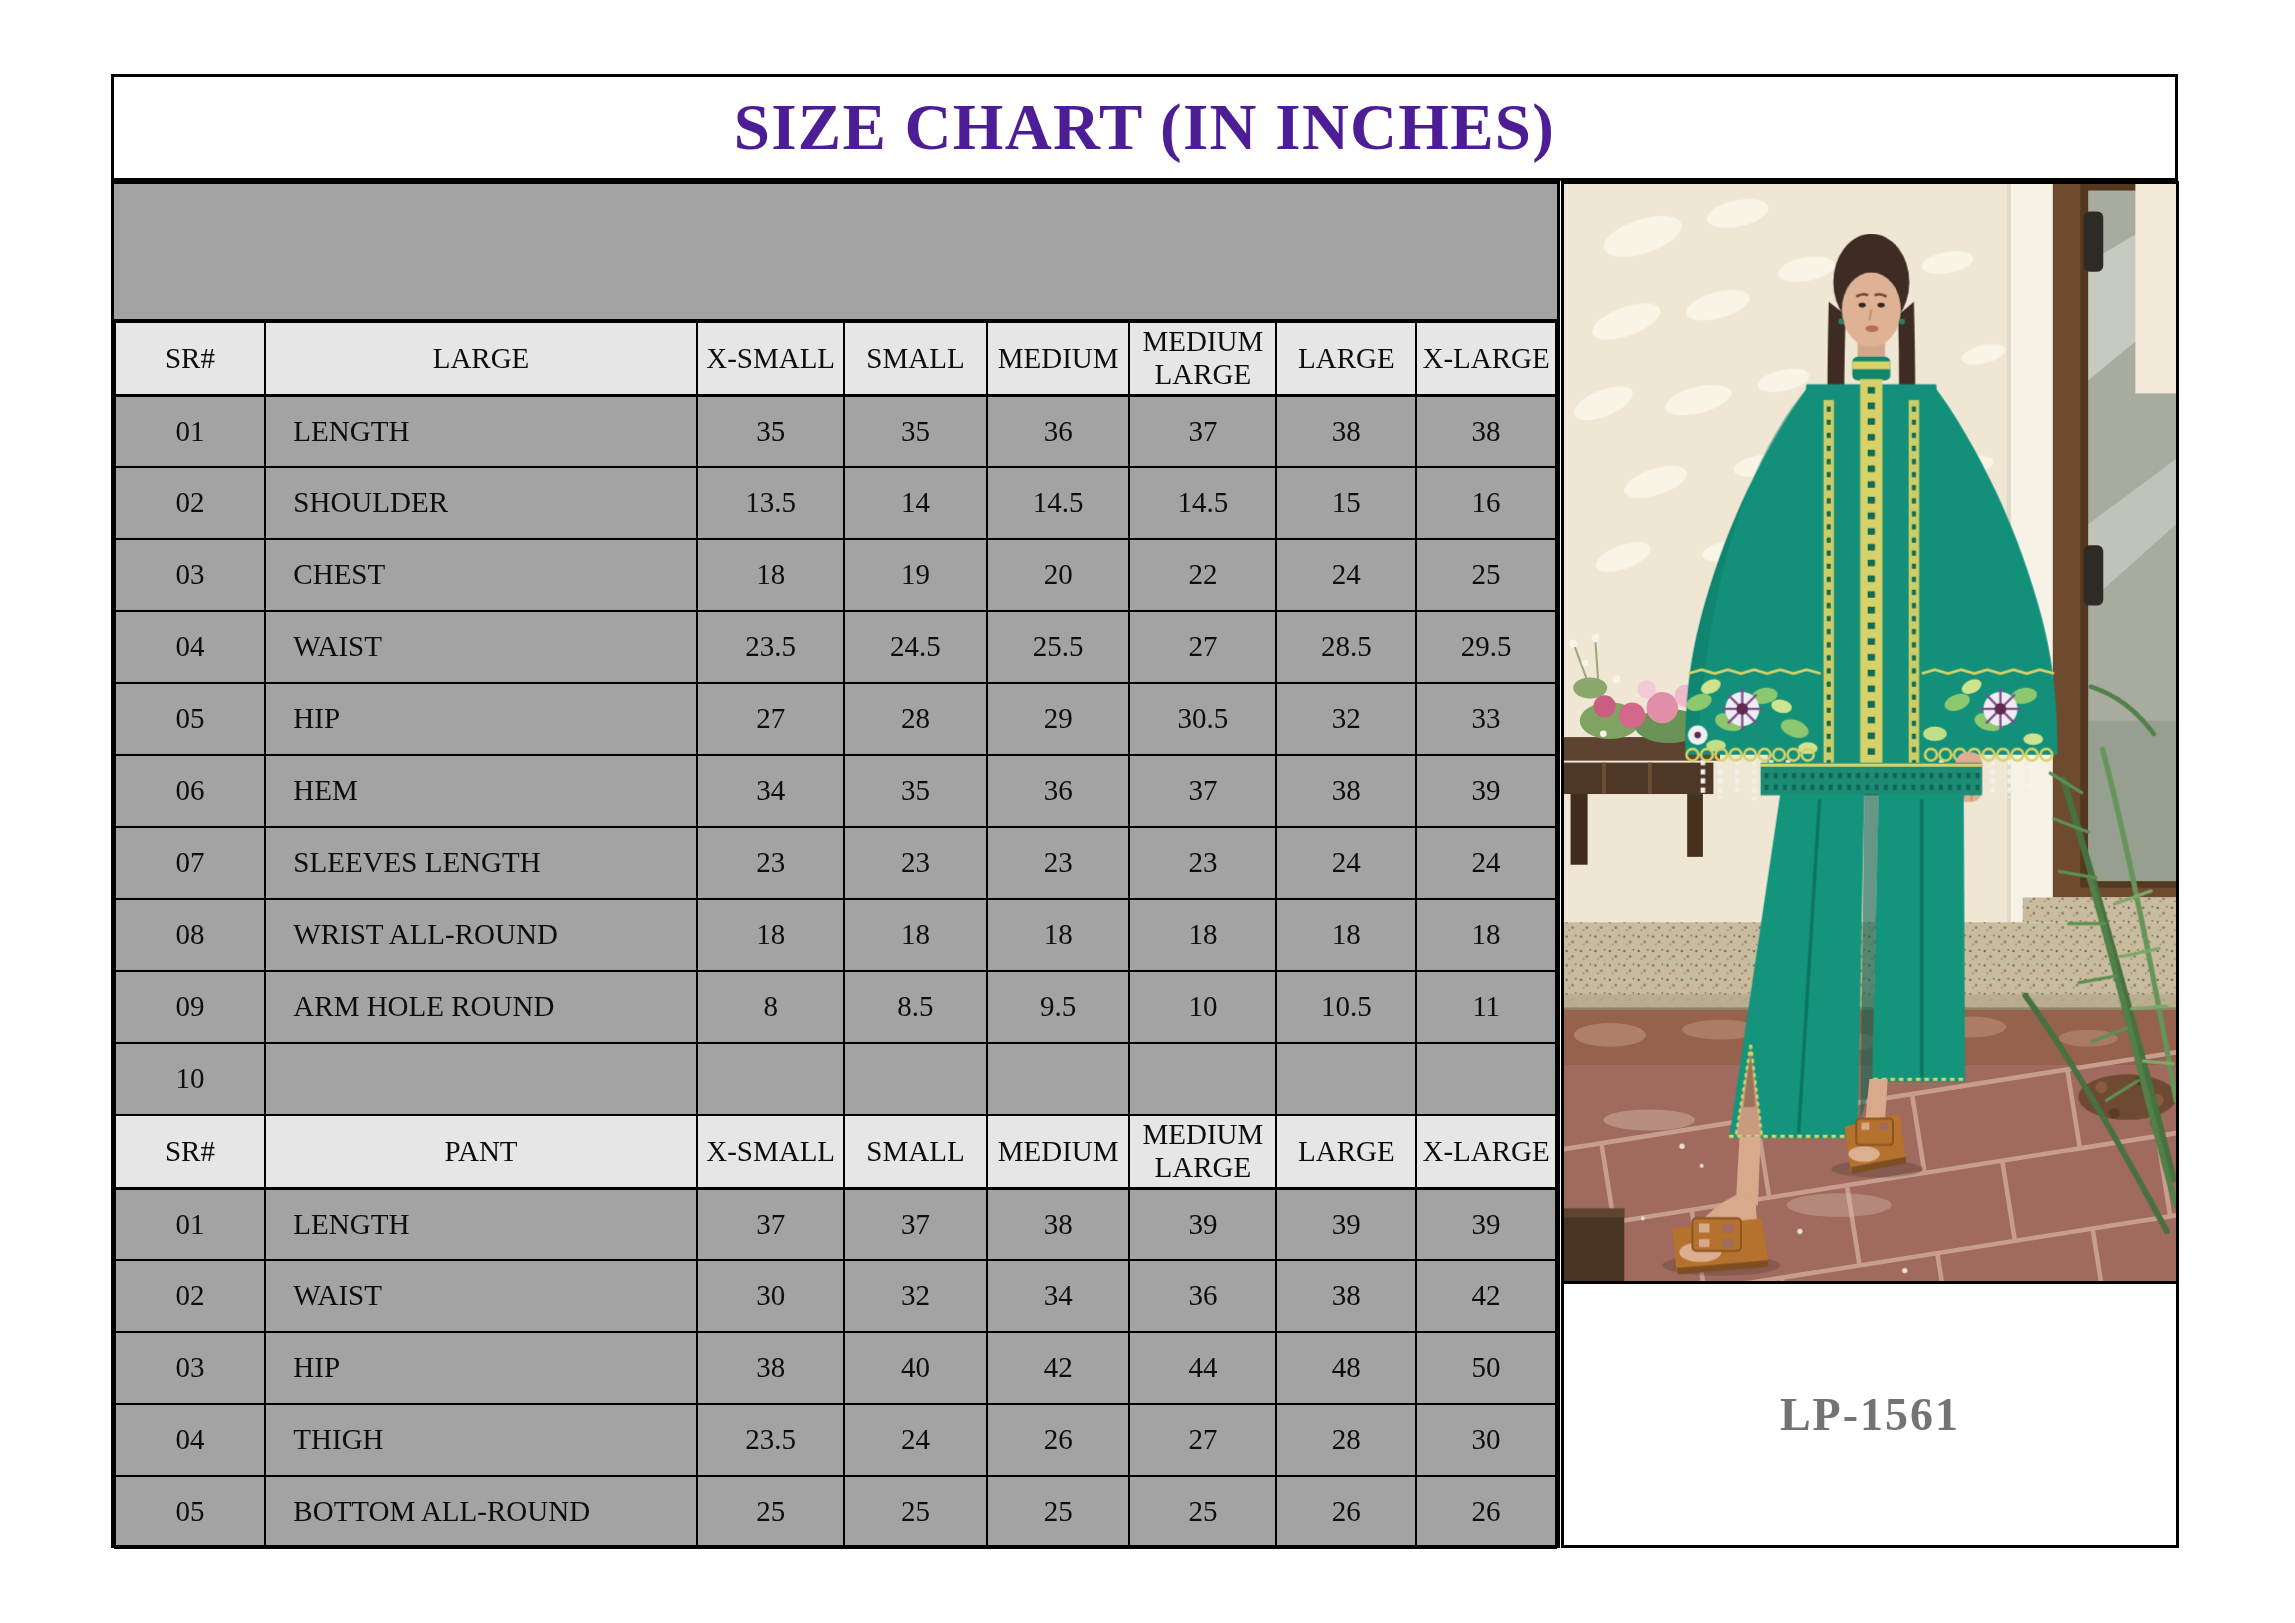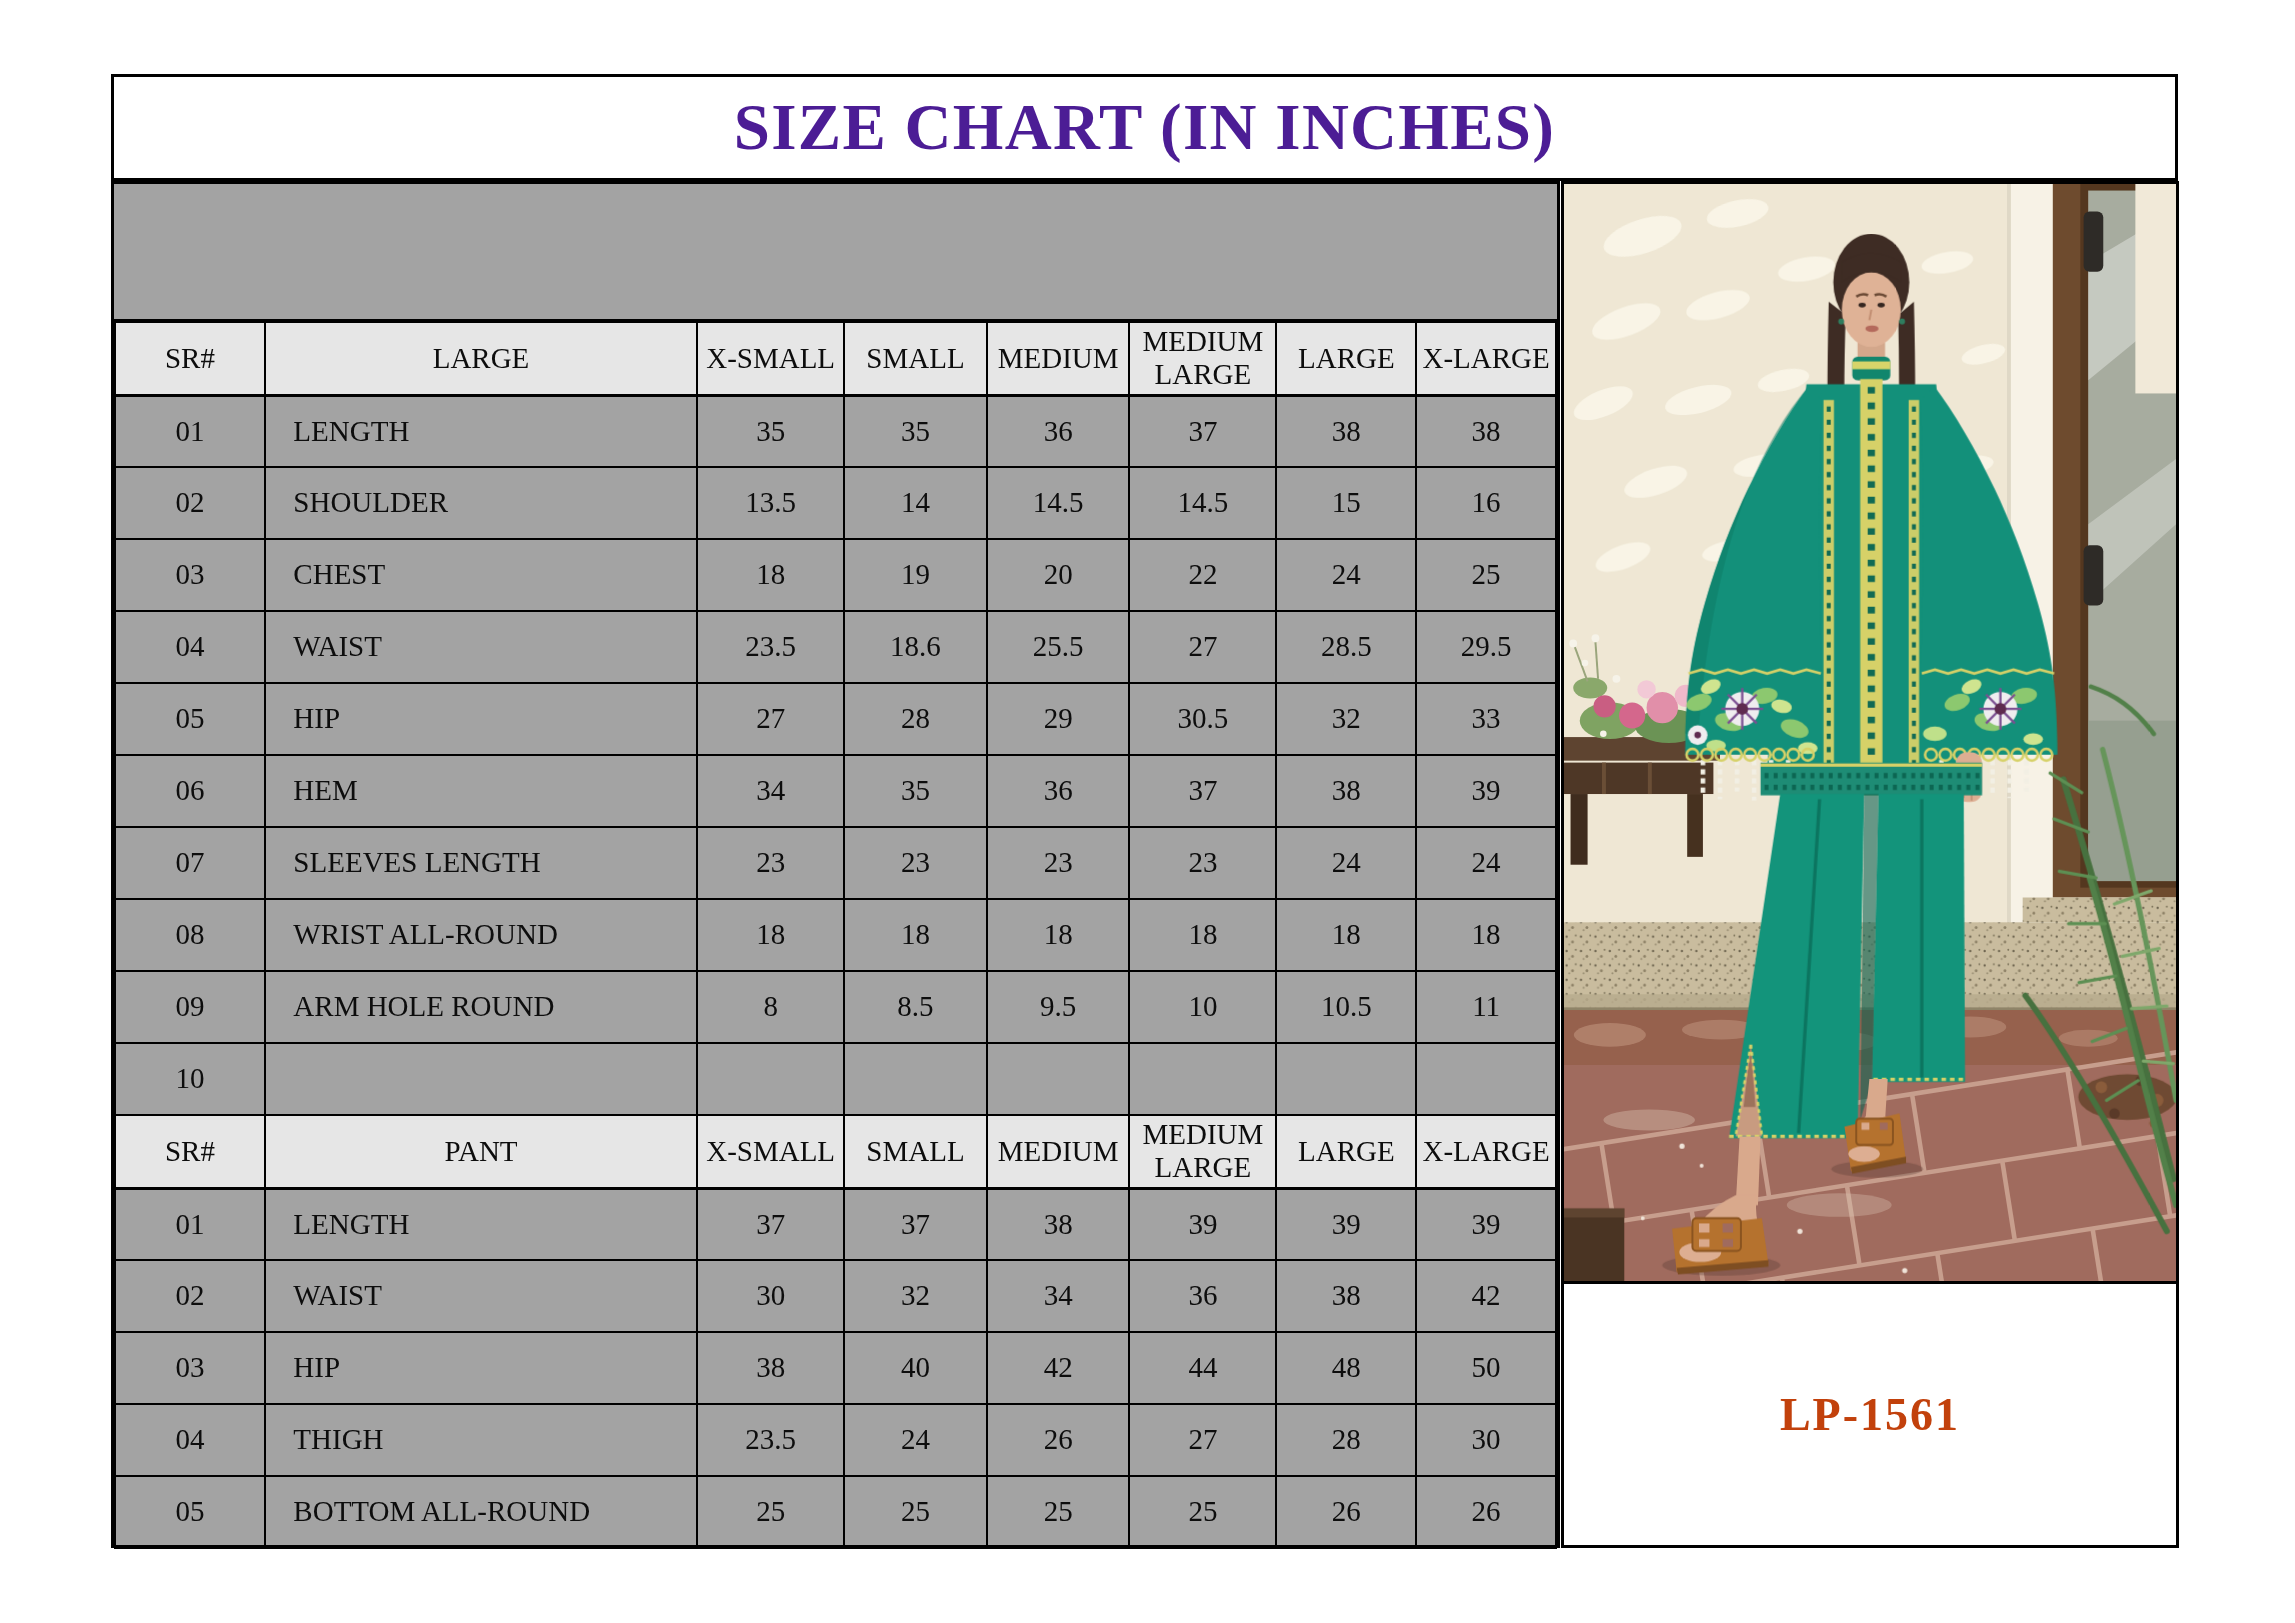--- a/index.html
+++ b/index.html
@@ -84,21 +84,21 @@
     width:618px; height:267px;
     border:3.3px solid #000;
     box-sizing:border-box;
     display:flex; align-items:center; justify-content:center;
     background:#fff;
   }
   .code-box .code{
     font-size:46px;
     font-weight:bold;
     letter-spacing:2px;
-    color:#c2410c;
+    color:#737373;
   }
 </style>
 </head>
 <body>
 
 <div class="page">
 
   <div class="title-box">
     <h1>SIZE CHART (IN INCHES)</h1>
   </div>
@@ -154,21 +154,21 @@
             <td>19</td>
             <td>20</td>
             <td>22</td>
             <td>24</td>
             <td>25</td>
           </tr>
           <tr class="data-row">
             <td>04</td>
             <td class="label-cell">WAIST</td>
             <td>23.5</td>
-            <td>18.6</td>
+            <td>24.5</td>
             <td>25.5</td>
             <td>27</td>
             <td>28.5</td>
             <td>29.5</td>
           </tr>
           <tr class="data-row">
             <td>05</td>
             <td class="label-cell">HIP</td>
             <td>27</td>
             <td>28</td>

